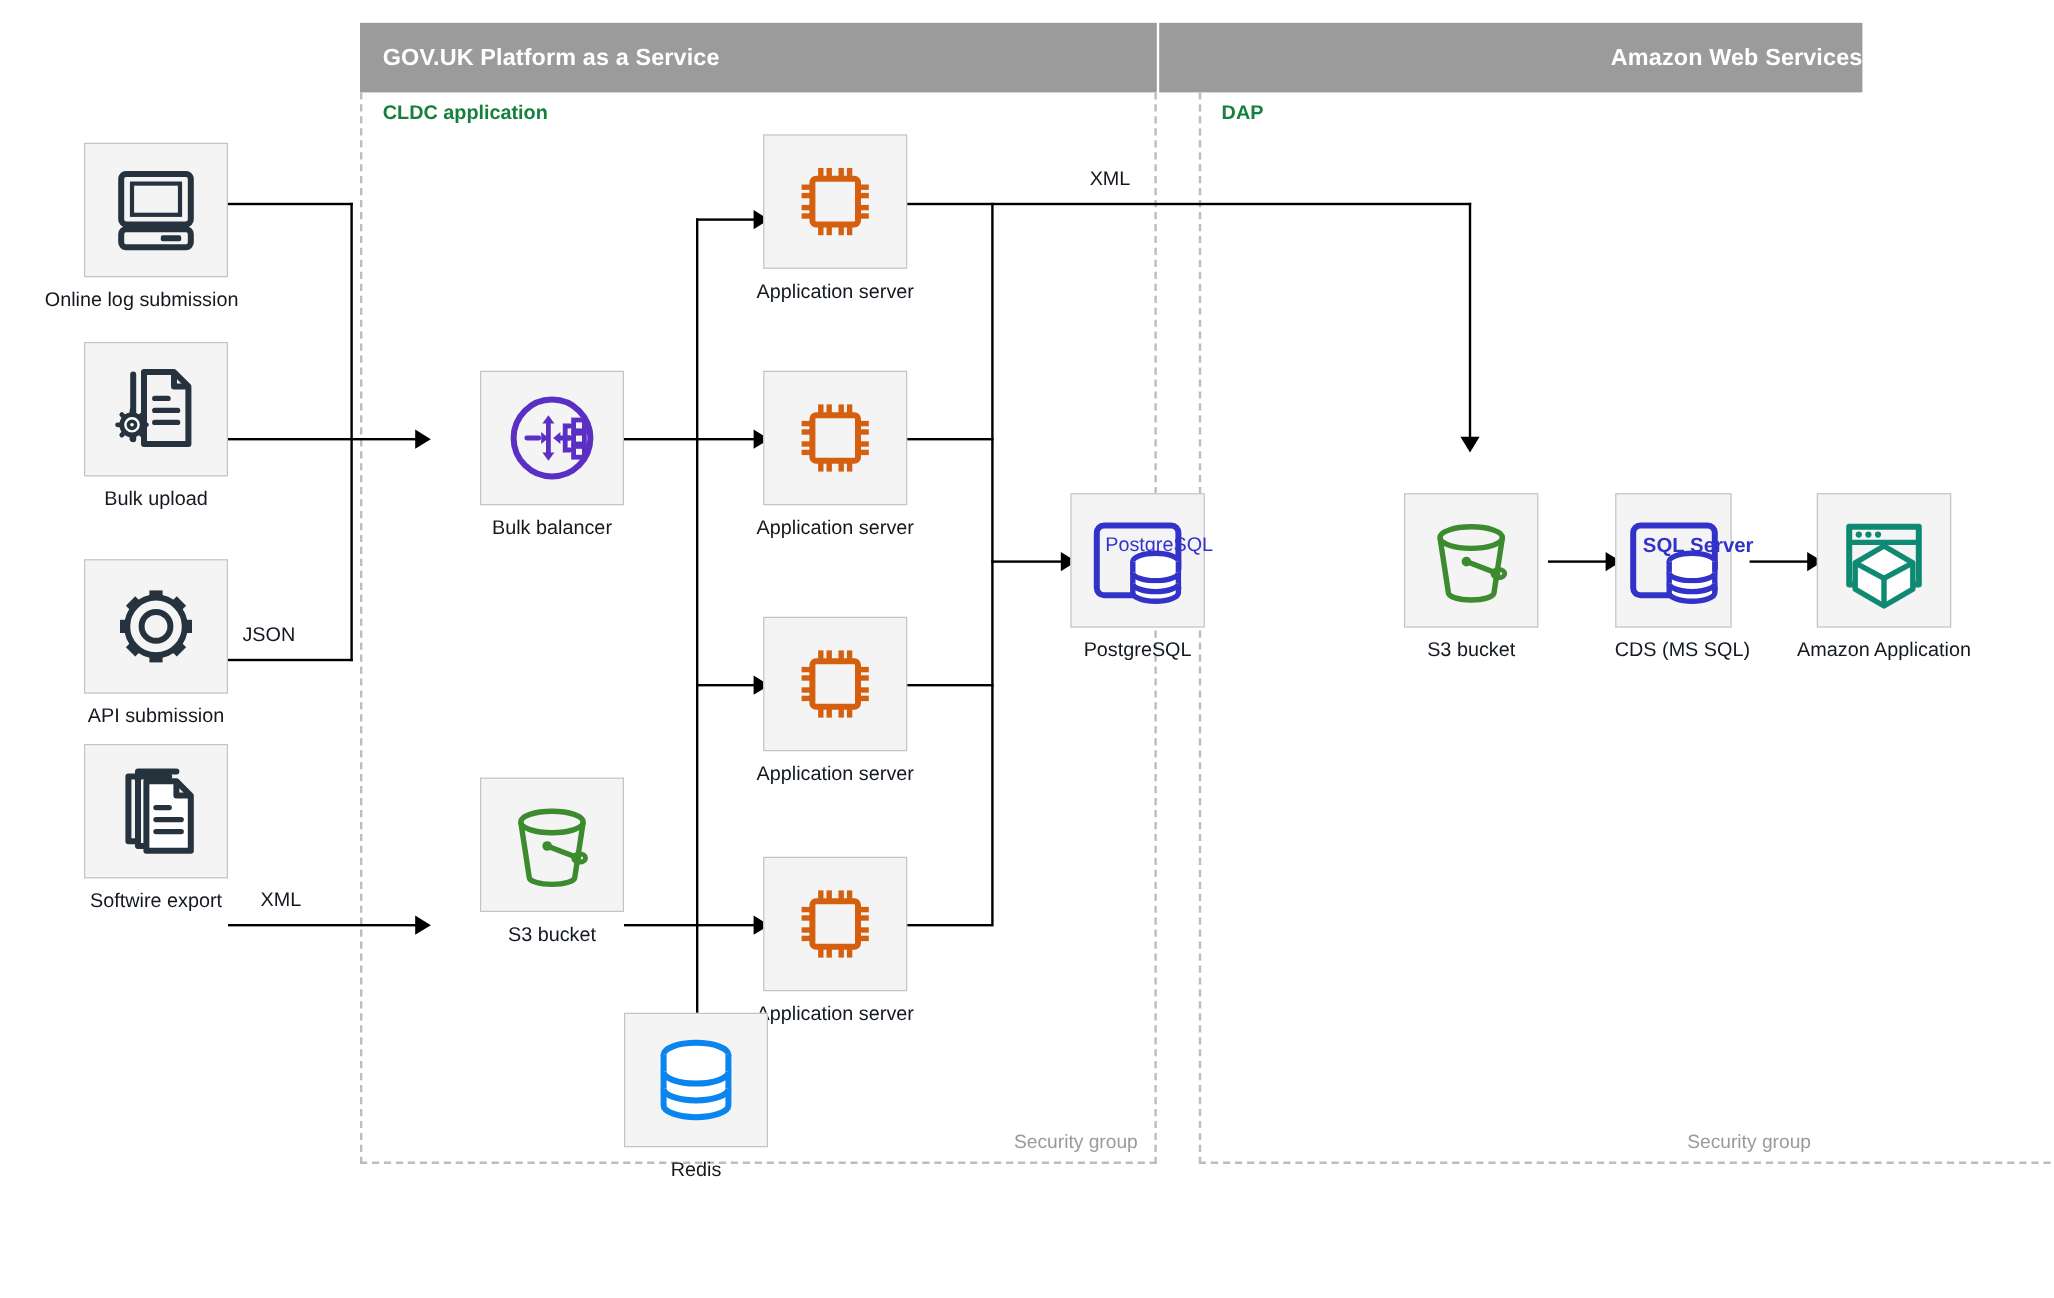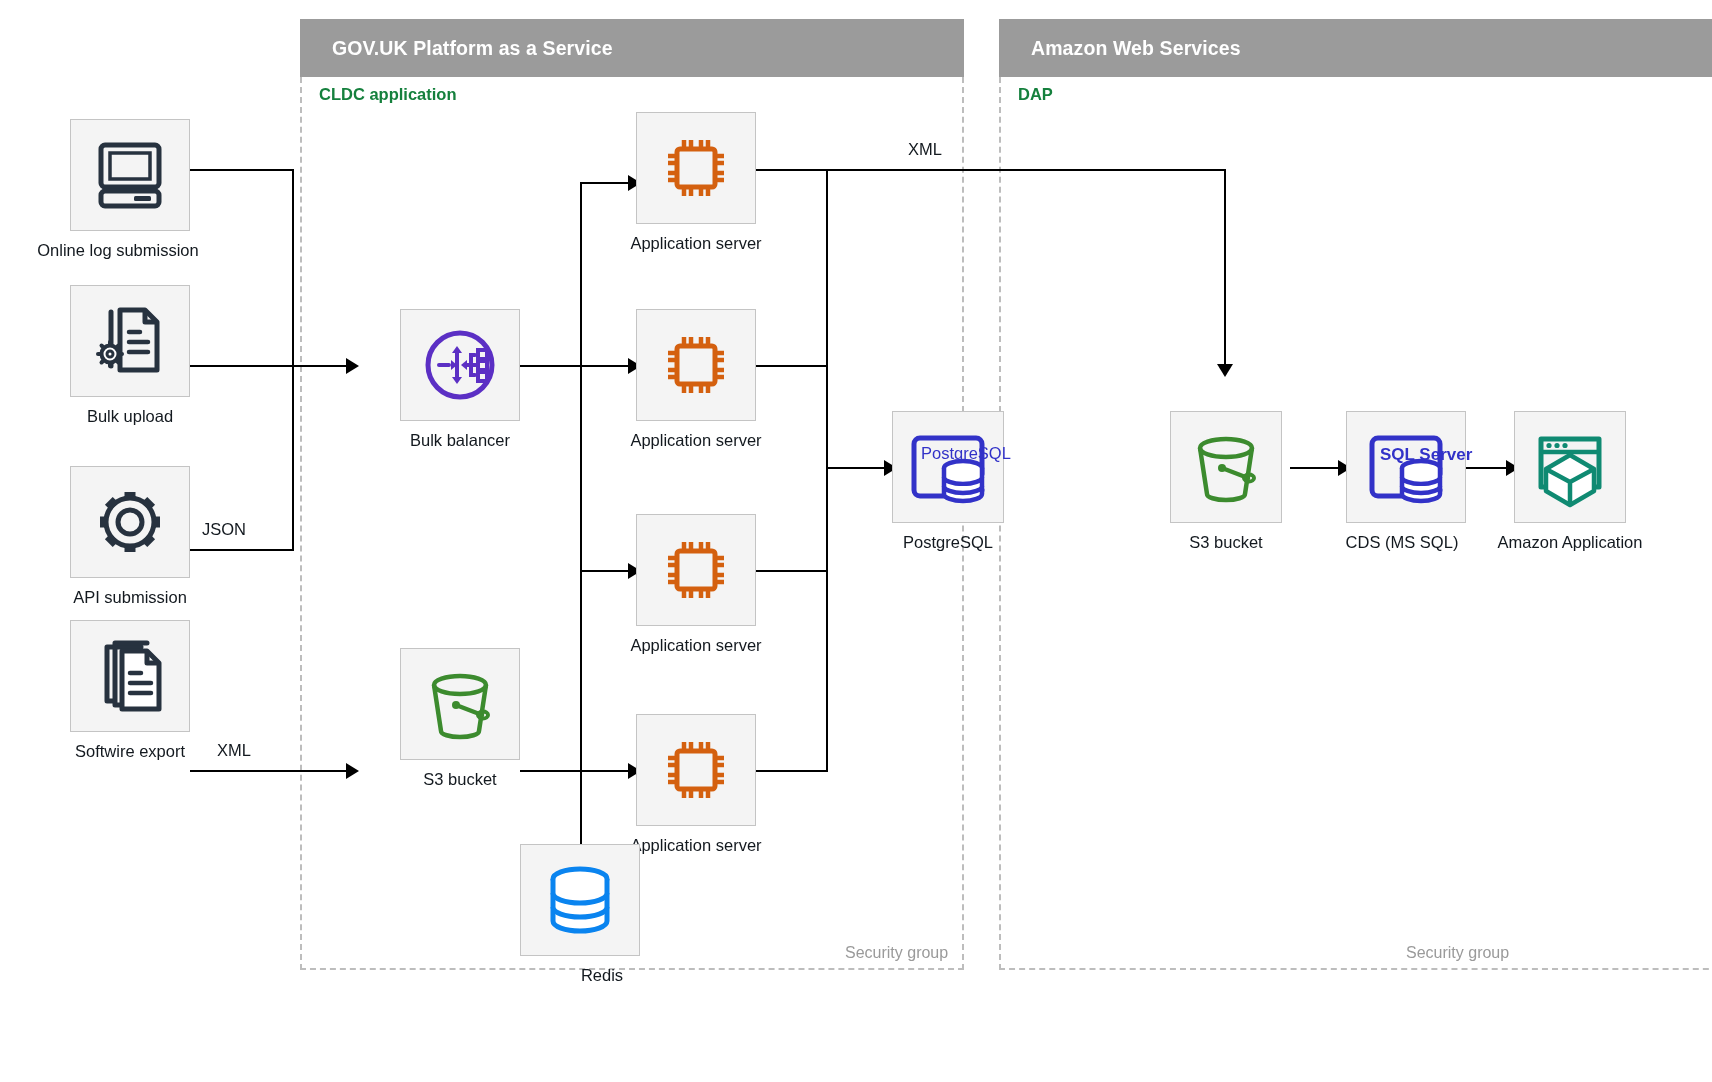--- a/index.html
+++ b/index.html
@@ -4,21 +4,21 @@
 <style>
   html,body{margin:0;padding:0;background:#fff;}
   body{width:1712px;height:1082px;position:relative;overflow:hidden;
        font-family:"Liberation Sans",sans-serif;color:#13191f;}
 
   .stage{position:absolute;left:0;top:0;width:1712px;height:1082px;}
 
   
   .panel-header{position:absolute;background:#9b9b9b;display:flex;align-items:center;}
   .panel-header span{color:#fff;font-weight:bold;font-size:19.5px;letter-spacing:.1px;
-                     margin-left:32px;}
+                     margin-left:19px;}
   .panel-body{position:absolute;border:2px dashed #bdbdbd;border-top:none;box-sizing:border-box;}
   .panel-sub{position:absolute;font-weight:bold;font-size:16.5px;color:#15803d;}
   .sec-group{position:absolute;font-size:16px;color:#9a9a9a;}
 
   
   .node{position:absolute;}
   .node .box{position:absolute;left:0;top:0;background:#f4f4f4;border:1px solid #c4c4c4;
              box-sizing:border-box;display:flex;align-items:center;justify-content:center;}
   .node .cap{position:absolute;width:260px;left:50%;margin-left:-130px;text-align:center;
              font-size:16.5px;color:#13191f;white-space:nowrap;}
@@ -39,21 +39,21 @@
 
 <div class="stage">
 
   <div class="panel-header" style="left:300px;top:19px;width:664px;height:58px;">
     <span>GOV.UK Platform as a Service</span>
   </div>
   <div class="panel-body" style="left:300px;top:77px;width:664px;height:893px;"></div>
   <div class="panel-sub" style="left:319px;top:85px;">CLDC application</div>
   <div class="sec-group" style="left:845px;top:944px;">Security group</div>
 
-  <div class="panel-header" style="left:999px;top:19px;width:713px;height:58px;">
+  <div class="panel-header" style="left:966px;top:19px;width:586px;height:58px;justify-content:flex-end;">
     <span>Amazon Web Services</span>
   </div>
   <div class="panel-body" style="left:999px;top:77px;width:740px;height:893px;"></div>
   <div class="panel-sub" style="left:1018px;top:85px;">DAP</div>
   <div class="sec-group" style="left:1406px;top:944px;">Security group</div>
 
   <div class="ln h" style="left:190px;top:169px;width:104px;"></div>
   <div class="ln v" style="left:292px;top:169px;height:196px;"></div>
 
   <div class="ln h" style="left:190px;top:549px;width:104px;"></div>
@@ -332,21 +332,21 @@
         <ellipse cx="38" cy="18" rx="26" ry="9" fill="none" stroke="#3c8b2e" stroke-width="4.5"></ellipse>
         <path d="M12 18 L19 64 a19 6 0 0 0 38 0 L64 18" fill="none" stroke="#3c8b2e" stroke-width="4.5"></path>
         <path d="M34 38 L60 48" fill="none" stroke="#3c8b2e" stroke-width="4.5" stroke-linecap="round"></path>
         <circle cx="34" cy="38" r="4" fill="#3c8b2e"></circle>
         <ellipse cx="61" cy="48" rx="5" ry="3.5" fill="none" stroke="#3c8b2e" stroke-width="4"></ellipse>
       </svg>
     </div>
     <div class="cap" style="top:122px;">S3 bucket</div>
   </div>
 
-  <div class="node" style="left:520px;top:844px;width:120px;height:112px;padding-left:44px;">
+  <div class="node" style="left:520px;top:844px;width:120px;height:112px;">
     <div class="box" style="width:120px;height:112px;">
       <svg width="66" height="72" viewBox="0 0 66 72">
         <g fill="#fff" stroke="#0a84ef" stroke-width="5">
           <ellipse cx="33" cy="15" rx="27" ry="10"></ellipse>
           <path d="M6 15 V57 a27 10 0 0 0 54 0 V15"></path>
           <path d="M6 29 a27 10 0 0 0 54 0"></path>
           <path d="M6 43 a27 10 0 0 0 54 0"></path>
         </g>
       </svg>
     </div>
@@ -360,21 +360,21 @@
         <path d="M12 18 L19 64 a19 6 0 0 0 38 0 L64 18" fill="none" stroke="#3c8b2e" stroke-width="4.5"></path>
         <path d="M34 38 L60 48" fill="none" stroke="#3c8b2e" stroke-width="4.5" stroke-linecap="round"></path>
         <circle cx="34" cy="38" r="4" fill="#3c8b2e"></circle>
         <ellipse cx="61" cy="48" rx="5" ry="3.5" fill="none" stroke="#3c8b2e" stroke-width="4"></ellipse>
       </svg>
     </div>
     <div class="cap" style="top:122px;">S3 bucket</div>
   </div>
 
   <div class="node" style="left:1346px;top:411px;width:112px;height:112px;">
-    <div class="box" style="width:120px;height:112px;">
+    <div class="box" style="width:97px;height:112px;">
       <svg width="80" height="78" viewBox="0 0 80 78">
         <path d="M12 10 H68 a6 6 0 0 1 6 6 V46 M74 62 a6 6 0 0 1 -6 6 H12 a6 6 0 0 1 -6 -6 V16 a6 6 0 0 1 6 -6" fill="none" stroke="#3232c8" stroke-width="5" stroke-linecap="round"></path>
         <text x="14" y="32" font-family="'Liberation Sans',sans-serif" font-size="17" font-weight="bold" fill="#3232c8">SQL Server</text>
         <g fill="#fff" stroke="#3232c8" stroke-width="4.5">
           <ellipse cx="55" cy="40" rx="19" ry="7"></ellipse>
           <path d="M36 40 V66 a19 7 0 0 0 38 0 V40"></path>
           <path d="M36 49 a19 7 0 0 0 38 0"></path>
           <path d="M36 58 a19 7 0 0 0 38 0"></path>
         </g>
       </svg>

